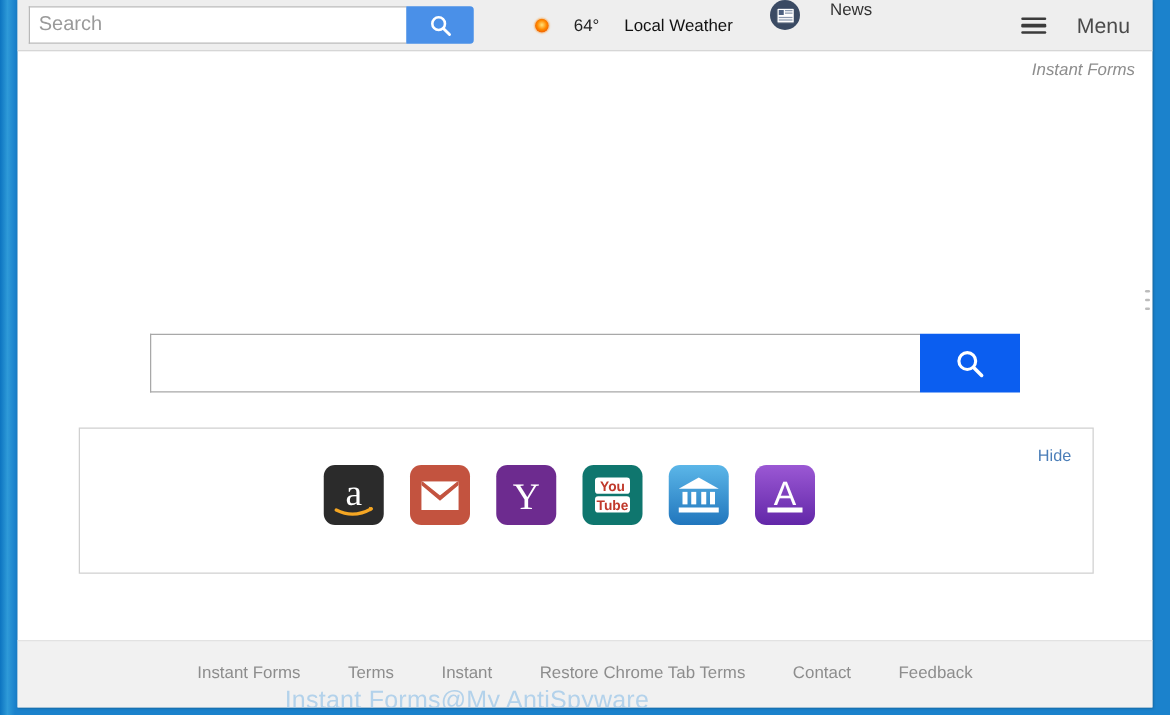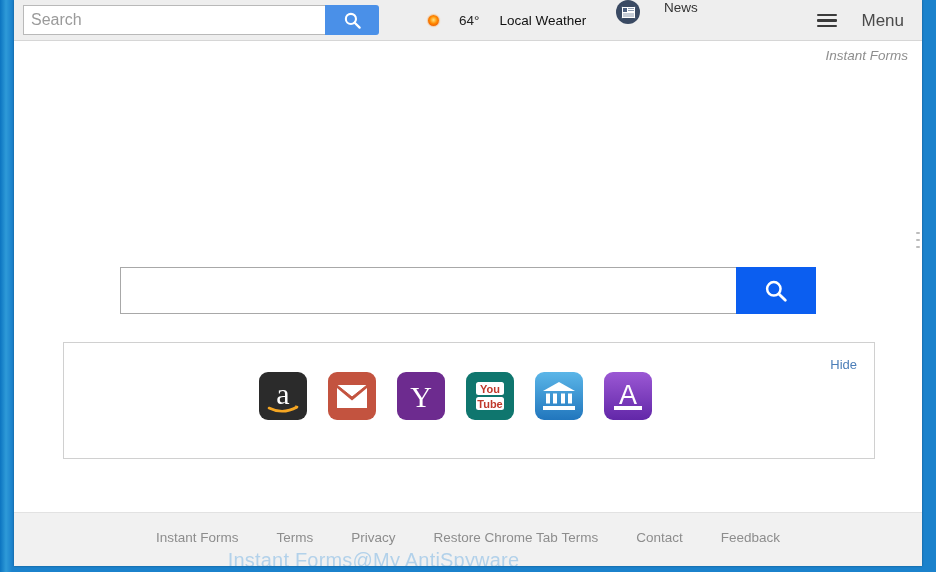--- a/index.html
+++ b/index.html
@@ -322,21 +322,21 @@
 
     <div id="scroll-grip">
       <span></span>
         <span></span>
         <span></span>
     </div>
 
     <div id="footer">
       <span class="footer-link">Instant Forms</span>
       <span class="footer-link">Terms</span>
-      <span class="footer-link">Privacy</span>
+      <span class="footer-link">Instant</span>
       <span class="footer-link">Restore Chrome Tab Terms</span>
       <span class="footer-link">Contact</span>
       <span class="footer-link">Feedback</span>
     </div>
 
     <div id="watermark">Instant Forms@My AntiSpyware</div>
 
   </div>
 </div>
 

